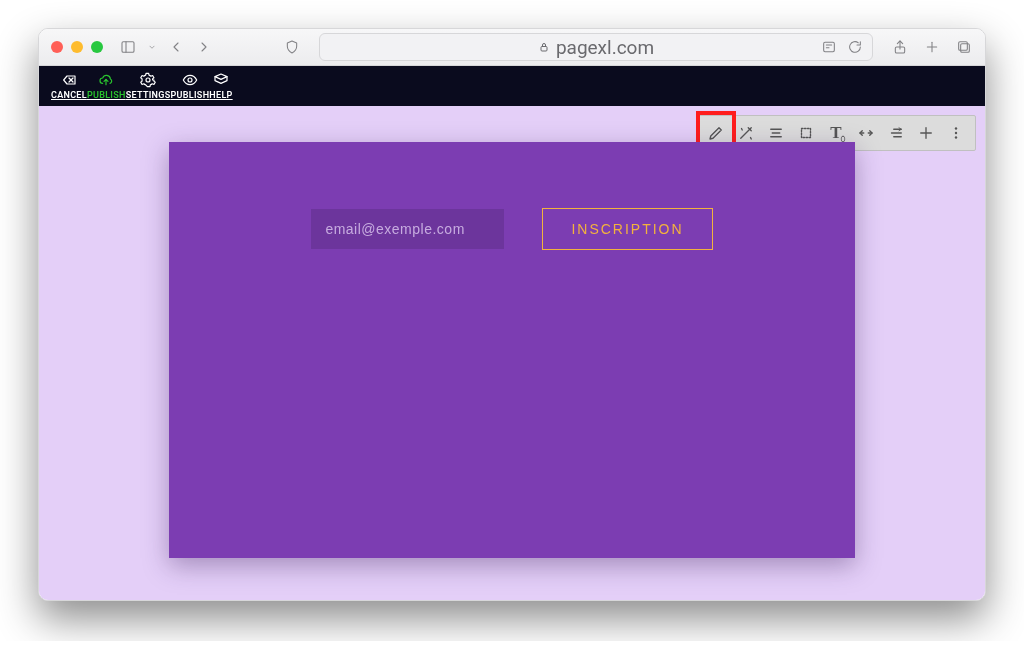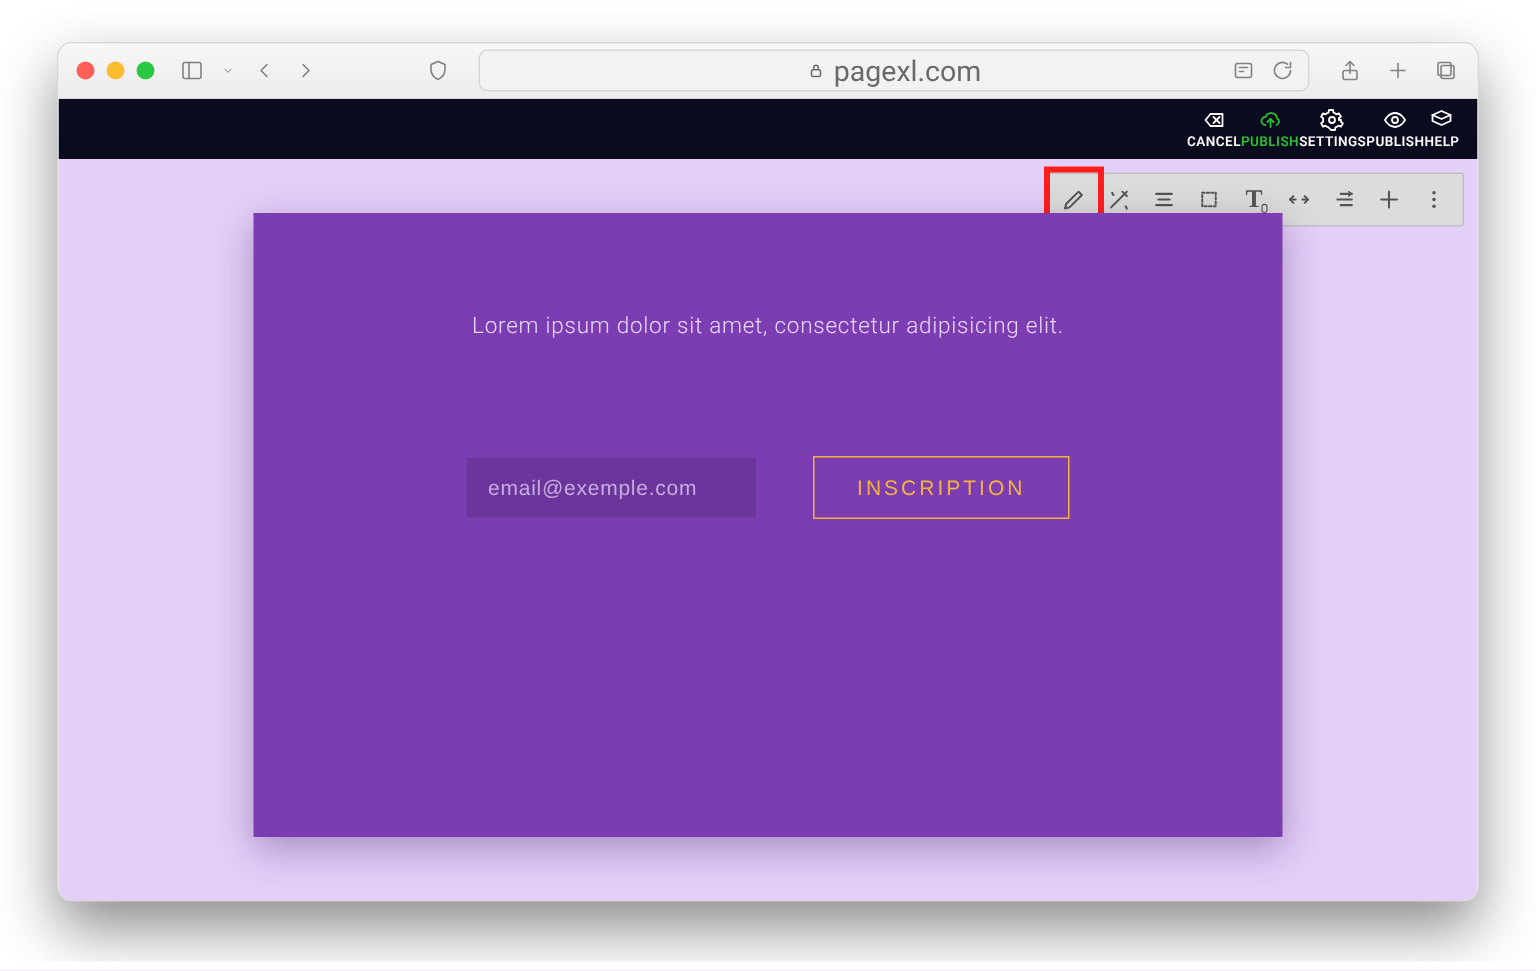--- a/index.html
+++ b/index.html
@@ -48,26 +48,27 @@
   }
   .addr .lock{width:12px;height:12px;}
   .addr .rt{position:absolute;right:8px;display:flex;gap:8px;align-items:center;}
   .tb-right{display:flex;gap:14px;align-items:center;}
   
   .appbar{
     height:40px;
     background:#0a0b1e;
     display:flex;
     align-items:center;
-    justify-content:flex-end;
+    justify-content:flex-start;
     padding:0 12px;
     color:#fff;
     font-size:9px;
     font-weight:600;
     letter-spacing:.3px;
+    text-decoration:underline;
   }
   .appbar .col{display:flex;flex-direction:column;align-items:center;gap:2px;cursor:pointer;}
   .appbar .col svg{width:18px;height:16px;fill:none;stroke:#fff;stroke-width:1.8;stroke-linecap:round;stroke-linejoin:round;}
   .appbar .center .col svg{stroke:#29c22e;}
   .appbar .center .lbl{color:#29c22e;}
   .appbar .right{display:flex;}
   
   .stage{
     background:#e4cff8;
     height:494px;
@@ -343,21 +344,20 @@
       <div class="ti">
         <svg viewBox="0 0 24 24" style="stroke:none;fill:#555">
             <circle cx="12" cy="6" r="1.6"></circle>
             <circle cx="12" cy="12" r="1.6"></circle>
             <circle cx="12" cy="18" r="1.6"></circle>
           </svg>
       </div>
     </div>
 
     <div class="card">
-      <p>Lorem ipsum dolor sit amet, consectetur adipisicing elit.</p>
       <div class="form-row">
         <input class="email" type="text" placeholder="email@exemple.com" style="">
         <button class="subscribe">INSCRIPTION</button>
       </div>
     </div>
 
   </div>
 </div>
 
 </body></html>

